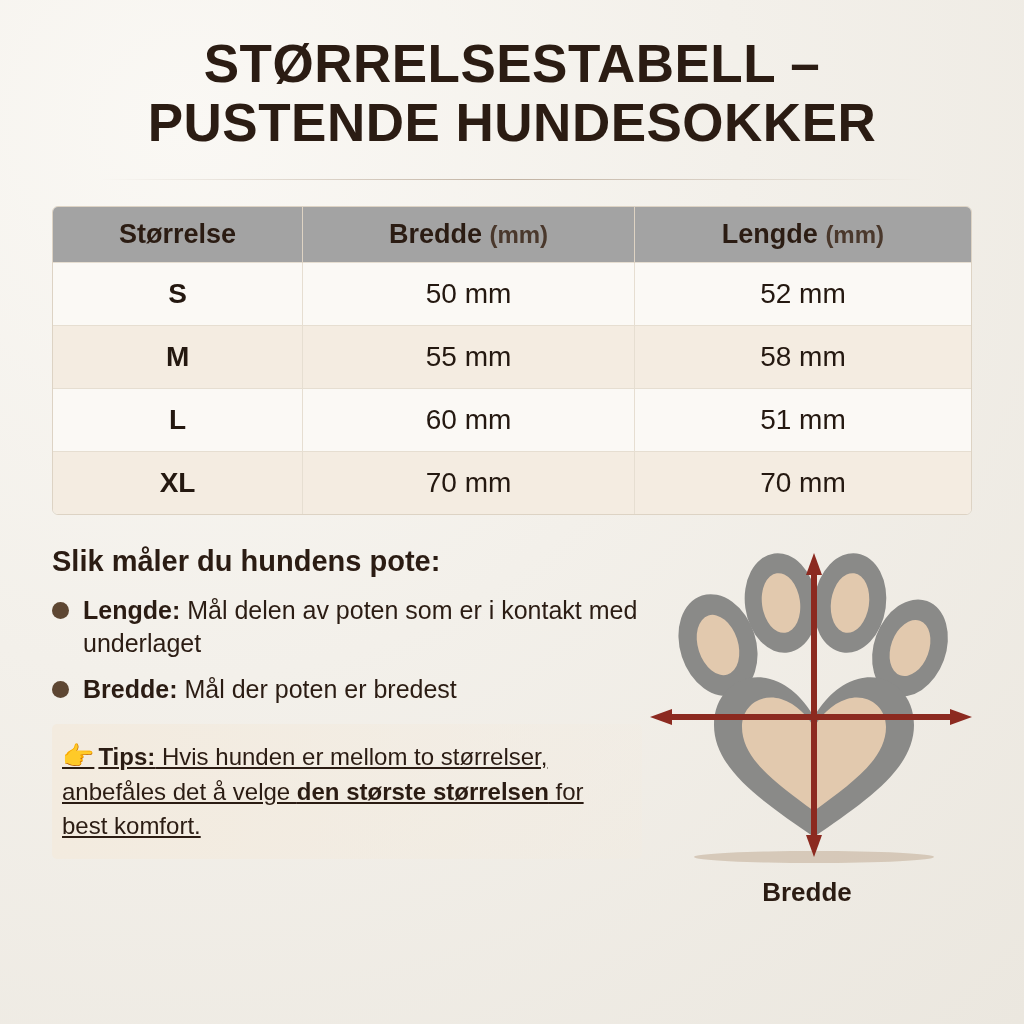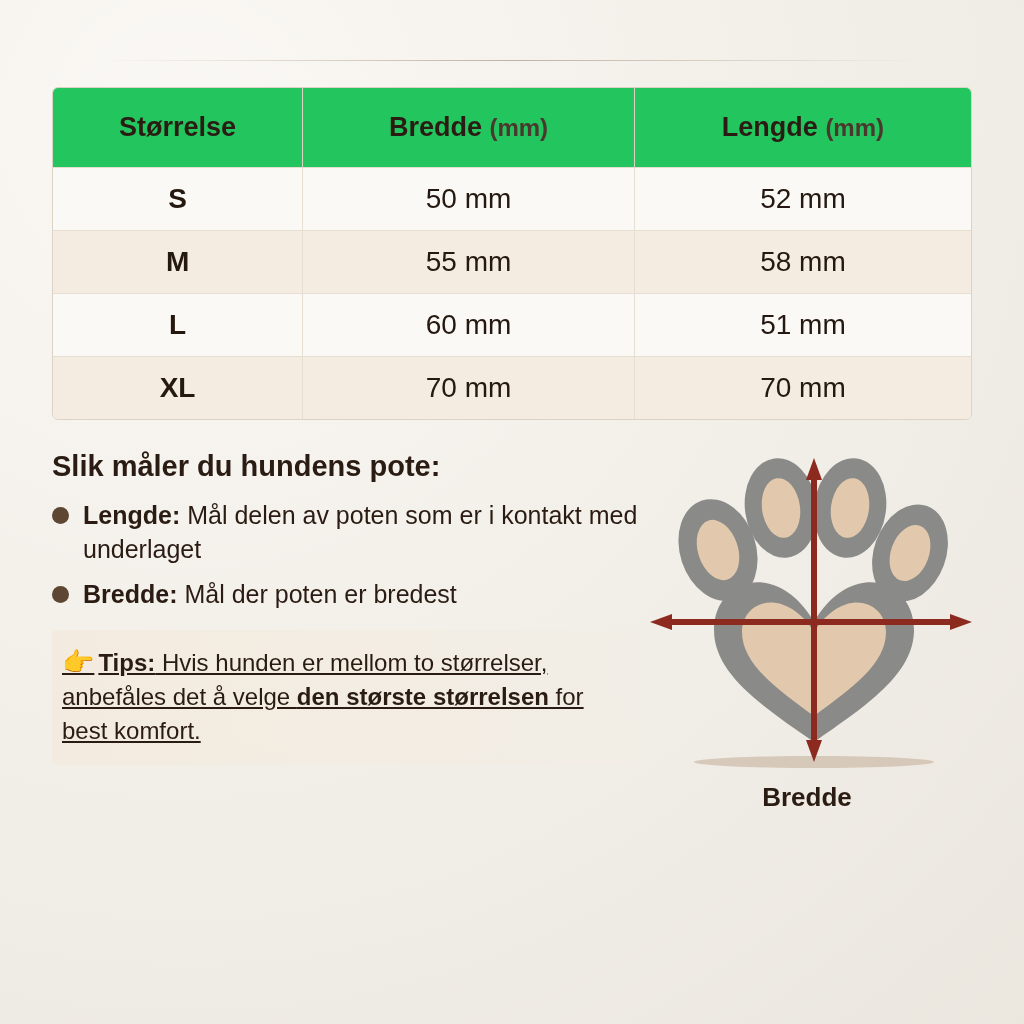--- a/index.html
+++ b/index.html
@@ -40,25 +40,25 @@
     border: 1px solid #ddd3c4;
     border-radius: 6px;
     overflow: hidden;
     background: #fbf9f5;
   }
   table {
     width: 100%;
     border-collapse: collapse;
   }
   thead th {
-    background: #22c55e;
+    background: #a3a3a3;
     font-size: 27px;
     font-weight: bold;
     color: #2b1c13;
-    padding: 24px 6px;
+    padding: 12px 6px;
     border-right: 1px solid #ded3c3;
   }
   thead th:last-child { border-right: none; }
   thead th .unit {
     font-size: 24px;
     font-weight: bold;
     color: #4a382c;
   }
   tbody td {
     font-size: 28px;
@@ -137,20 +137,22 @@
     color: #2b1c13;
     margin-top: 2px;
   }
 </style>
 </head>
 <body>
 
 <div id="page">
 
   <div class="title-block">
+    <div class="title-line">STØRRELSESTABELL –</div>
+    <div class="title-line">PUSTENDE HUNDESOKKER</div>
     <div class="title-rule"></div>
   </div>
 
   <div class="table-wrap">
     <table>
       <thead>
         <tr>
           <th>
             <span>Størrelse</span>
           </th>

